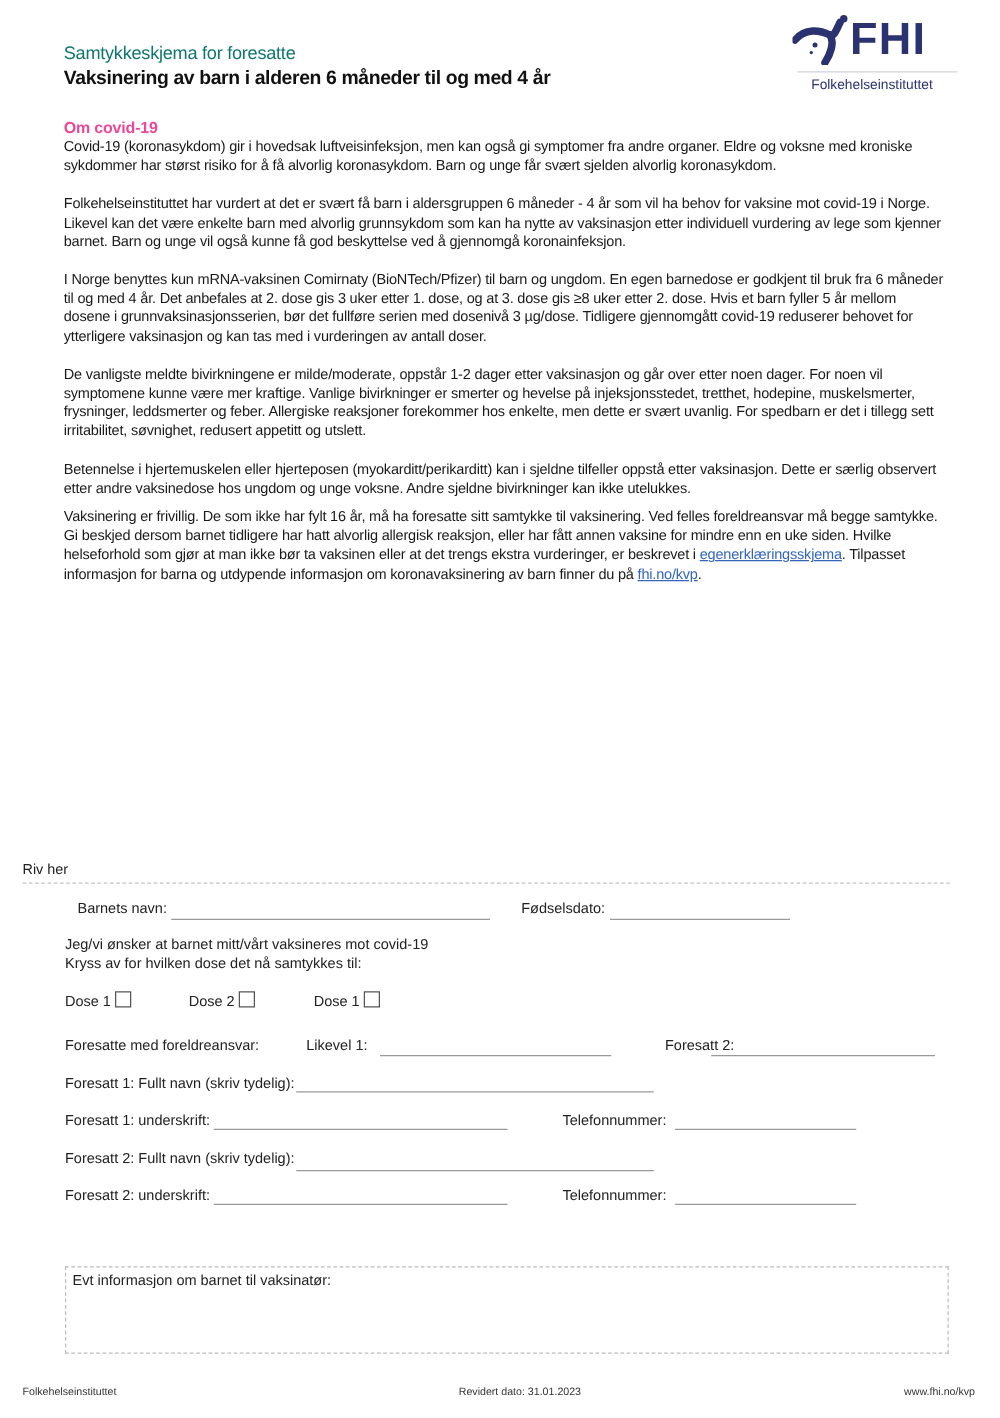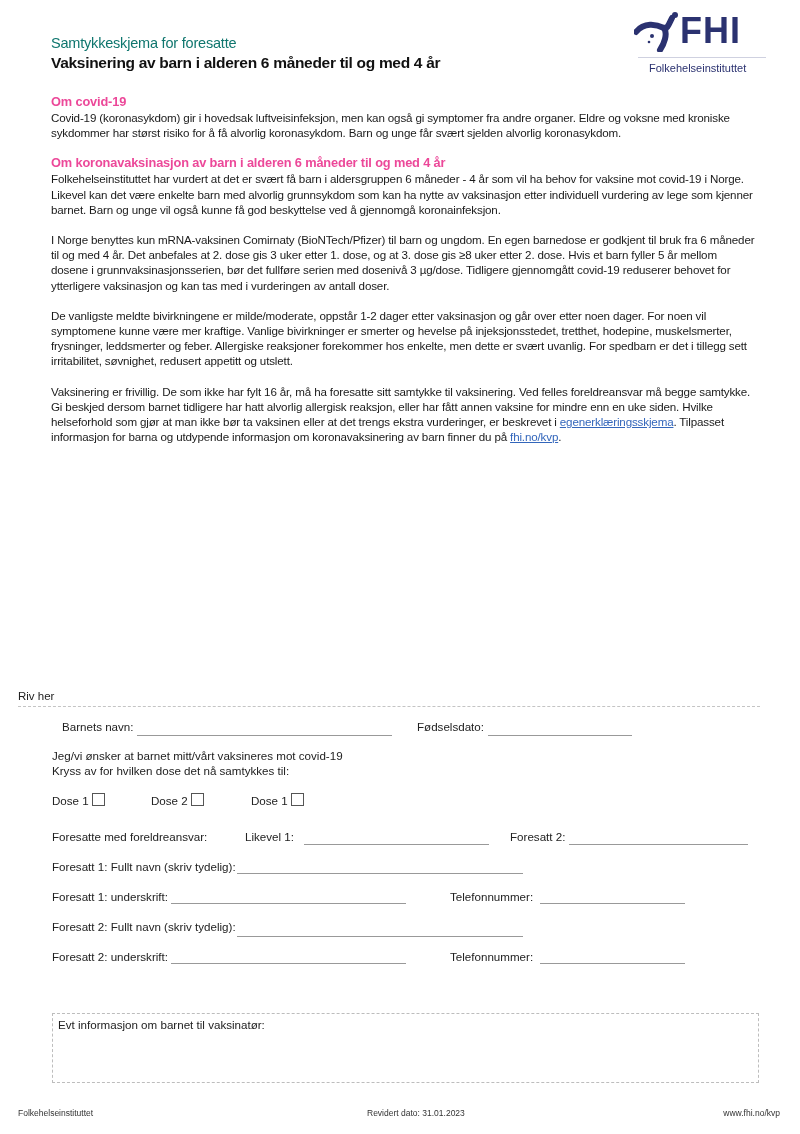--- a/index.html
+++ b/index.html
@@ -44,24 +44,24 @@
   <div class="logo-rule"></div>
   <div class="logo-name">Folkehelseinstituttet</div>
 </div>
 
 <div class="abs content">
   <div class="sec">
     <h2>Om covid-19</h2>
     <p>Covid-19 (koronasykdom) gir i hovedsak luftveisinfeksjon, men kan også gi symptomer fra andre organer. Eldre og voksne med kroniske sykdommer har størst risiko for å få alvorlig koronasykdom. Barn og unge får svært sjelden alvorlig koronasykdom.</p>
   </div>
   <div>
-    <h2>Om koronavaksinasjon av barn i alderen 6 måneder til og med 4 år</h2>
     <p>Folkehelseinstituttet har vurdert at det er svært få barn i aldersgruppen 6 måneder - 4 år som vil ha behov for vaksine mot covid-19 i Norge. Likevel kan det være enkelte barn med alvorlig grunnsykdom som kan ha nytte av vaksinasjon etter individuell vurdering av lege som kjenner barnet. Barn og unge vil også kunne få god beskyttelse ved å gjennomgå koronainfeksjon.</p>
     <p>I Norge benyttes kun mRNA-vaksinen Comirnaty (BioNTech/Pfizer) til barn og ungdom. En egen barnedose er godkjent til bruk fra 6 måneder til og med 4 år. Det anbefales at 2. dose gis 3 uker etter 1. dose, og at 3. dose gis ≥8 uker etter 2. dose. Hvis et barn fyller 5 år mellom dosene i grunnvaksinasjonsserien, bør det fullføre serien med dosenivå 3 µg/dose. Tidligere gjennomgått covid-19 reduserer behovet for ytterligere vaksinasjon og kan tas med i vurderingen av antall doser.</p>
     <p>De vanligste meldte bivirkningene er milde/moderate, oppstår 1-2 dager etter vaksinasjon og går over etter noen dager. For noen vil symptomene kunne være mer kraftige. Vanlige bivirkninger er smerter og hevelse på injeksjonsstedet, tretthet, hodepine, muskelsmerter, frysninger, leddsmerter og feber. Allergiske reaksjoner forekommer hos enkelte, men dette er svært uvanlig. For spedbarn er det i tillegg sett irritabilitet, søvnighet, redusert appetitt og utslett.</p>
+    <p style="margin-bottom:8px;">Betennelse i hjertemuskelen eller hjerteposen (myokarditt/perikarditt) kan i sjeldne tilfeller oppstå etter vaksinasjon. Dette er særlig observert etter andre vaksinedose hos ungdom og unge voksne. Andre sjeldne bivirkninger kan ikke utelukkes.</p>
   </div>
   <div>
     <p><span>Vaksinering er frivillig. De som ikke har fylt 16 år, må ha foresatte sitt samtykke til vaksinering. Ved felles foreldreansvar må begge samtykke. Gi beskjed dersom barnet tidligere har hatt alvorlig allergisk reaksjon, eller har fått annen vaksine for mindre enn en uke siden. Hvilke helseforhold som gjør at man ikke bør ta vaksinen eller at det trengs ekstra vurderinger, er beskrevet i </span><a class="link">egenerklæringsskjema</a><span>. Tilpasset informasjon for barna og utdypende informasjon om koronavaksinering av barn finner du på </span><a class="link">fhi.no/kvp</a><span>.</span></p>
   </div>
 </div>
 
 <div class="abs tear-label">Riv her</div>
 <div class="abs tear-line"></div>
 
 <div class="abs lbl" style="left:62px;top:720px;text-align:right;">Barnets navn:</div>
@@ -72,21 +72,21 @@
 <div class="abs lbl" style="left:52px;top:749px;">Jeg/vi ønsker at barnet mitt/vårt vaksineres mot covid-19</div>
 <div class="abs lbl" style="left:52px;top:764px;">Kryss av for hvilken dose det nå samtykkes til:</div>
 
 <div class="abs lbl" style="left:52px;top:793px;"><span>Dose 1</span><span class="cb"></span></div>
 <div class="abs lbl" style="left:151px;top:793px;"><span>Dose 2</span><span class="cb"></span></div>
 <div class="abs lbl" style="left:251px;top:793px;"><span>Dose 1</span><span class="cb"></span></div>
 
 <div class="abs lbl" style="left:52px;top:830px;">Foresatte med foreldreansvar:</div>
 <div class="abs lbl" style="left:245px;top:830px;">Likevel 1:</div>
 <div class="abs uline" style="left:304px;top:844px;width:185px;"></div>
-<div class="abs lbl" style="left:510px;top:830px;">Foresatt 2:</div>
+<div class="abs lbl" style="left:532px;top:830px;">Foresatt 2:</div>
 <div class="abs uline" style="left:569px;top:844px;width:179px;"></div>
 
 <div class="abs lbl" style="left:52px;top:860px;">Foresatt 1: Fullt navn (skriv tydelig):</div>
 <div class="abs uline" style="left:237px;top:873px;width:286px;"></div>
 
 <div class="abs lbl" style="left:52px;top:890px;">Foresatt 1:  underskrift:</div>
 <div class="abs uline" style="left:171px;top:903px;width:235px;"></div>
 <div class="abs lbl" style="left:450px;top:890px;">Telefonnummer:</div>
 <div class="abs uline" style="left:540px;top:903px;width:145px;"></div>
 

